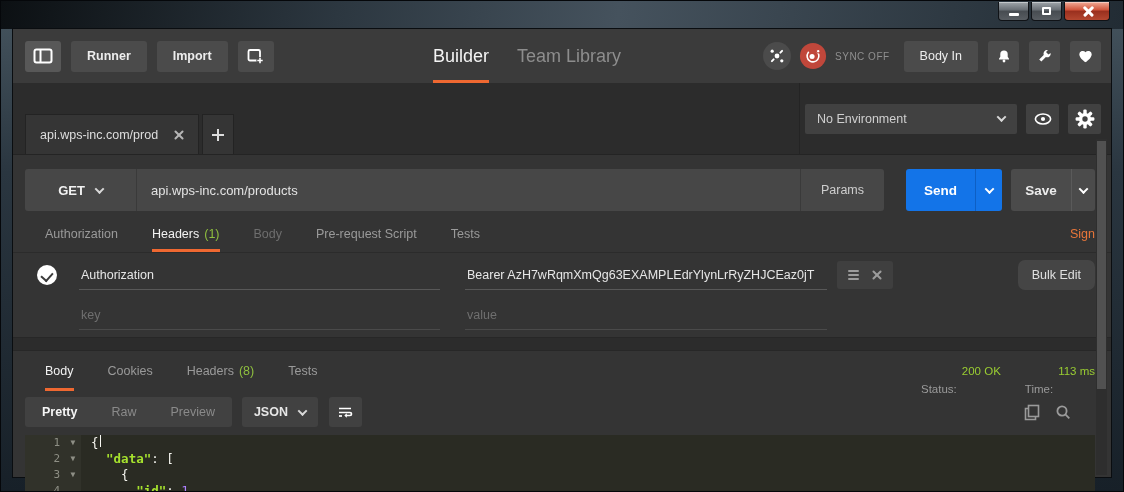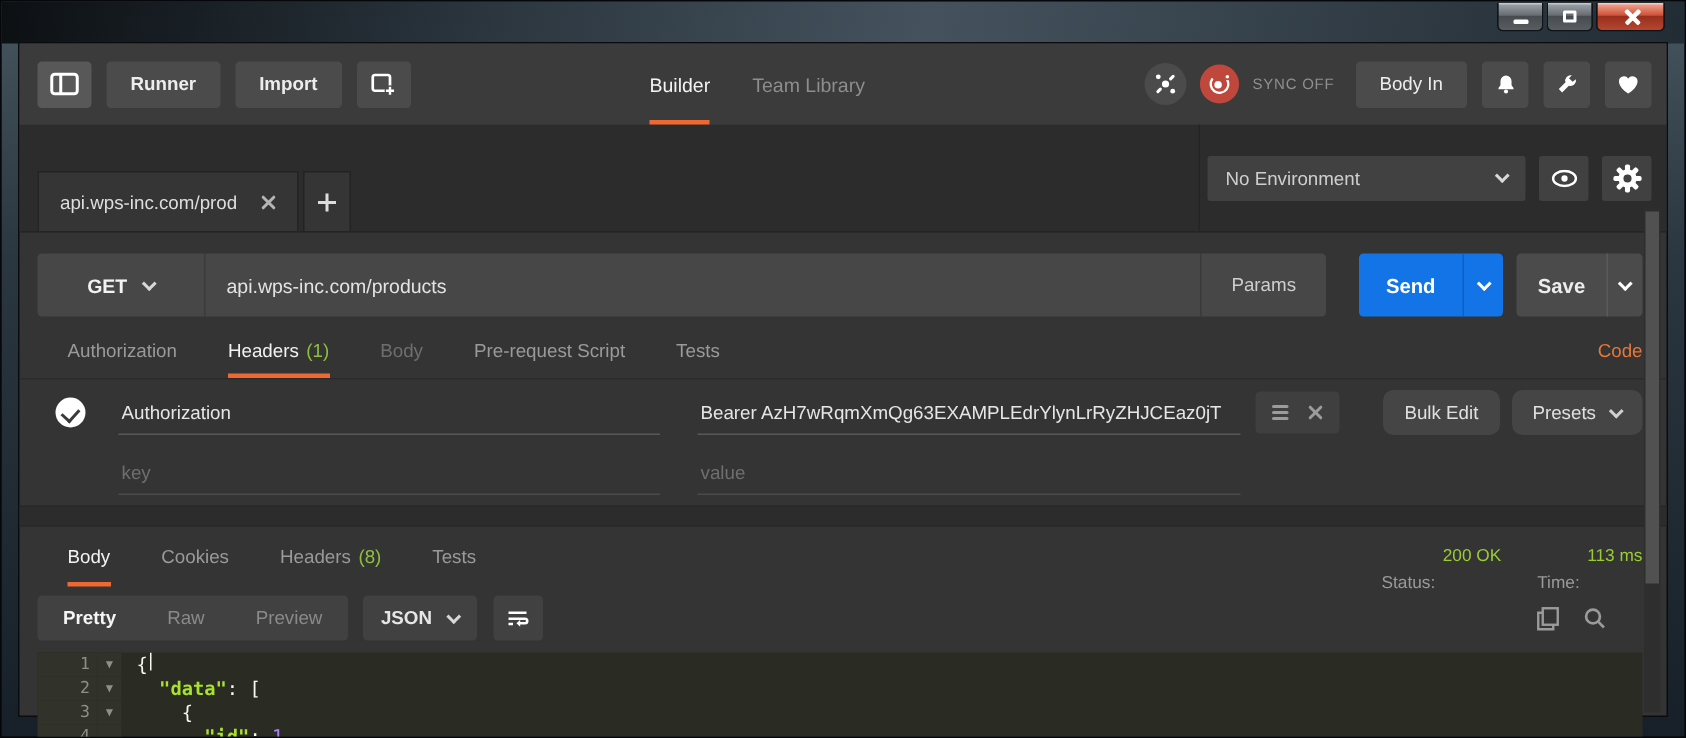--- a/index.html
+++ b/index.html
@@ -29,21 +29,21 @@
 
   
   .header { height:54px; background:#3b3b3b; display:flex; align-items:center;
     padding:0 10px 0 12px; position:relative; }
   .hbtn { height:31px; background:#4b4b4b; border-radius:3px; color:#ededed;
     font-size:12.5px; font-weight:bold; display:flex; align-items:center;
     justify-content:center; padding:0 16px; margin-right:10px; cursor:pointer; }
   .hbtn.iconbtn { width:36px; padding:0; }
   .hbtn.iconbtn.first { background:#585858; }
   .nav { position:absolute; left:420px; top:0; bottom:0; display:flex; gap:28px; }
-  .nav-tab { display:flex; align-items:center; font-size:13px; color:#8d8d8d;
+  .nav-tab { display:flex; align-items:center; font-size:18px; color:#8d8d8d;
     cursor:pointer; border-bottom:3px solid transparent; padding-top:3px; }
   .nav-tab.active { color:#f4f4f4; border-bottom-color:#ef6831; }
   .hright { margin-left:auto; display:flex; align-items:center; }
   .circlebtn { width:28px; height:28px; border-radius:50%; display:flex; align-items:center;
     justify-content:center; cursor:pointer; }
   .sync-label { font-size:10px; letter-spacing:.5px; color:#8f8f8f; margin:0 14px 0 8px; }
   .sq-iconbtn { width:31px; height:31px; background:#4b4b4b; border-radius:3px;
     display:flex; align-items:center; justify-content:center; margin-left:10px; cursor:pointer; }
 
   
@@ -339,44 +339,40 @@
         </div>
       <div class="rtab dim">
           <span>Body</span>
         </div>
       <div class="rtab">
           <span>Pre-request Script</span>
         </div>
       <div class="rtab">
           <span>Tests</span>
         </div>
-      <div class="code-link"><span>Code</span></div>
+      <div class="code-link"><span>Sign</span></div>
     </div>
 
     <div class="kv">
       <div class="kv-row">
         <span class="kv-check"></span>
         <input class="kv-input kv-key" value="Authorization" style="">
         <input class="kv-input kv-val" value="Bearer AzH7wRqmXmQg63EXAMPLEdrYlynLrRyZHJCEaz0jT" style="">
         <div class="kv-controls">
           <span class="drag-icon">
               <i></i>
               <i></i>
               <i></i>
             </span>
           <span class="del-icon"></span>
         </div>
         <div class="kv-actions">
           <div class="kv-btn">
               <span>Bulk Edit</span>
             </div>
-          <div class="kv-btn">
-              <span>Presets</span>
-              <span class="chev"></span>
-            </div>
         </div>
       </div>
       <div class="kv-row row2">
         <span class="kv-spacer"></span>
         <input class="kv-input kv-key" placeholder="key" style="">
         <input class="kv-input kv-val" placeholder="value" style="">
       </div>
     </div>
 
     <div class="section-gap"></div>

